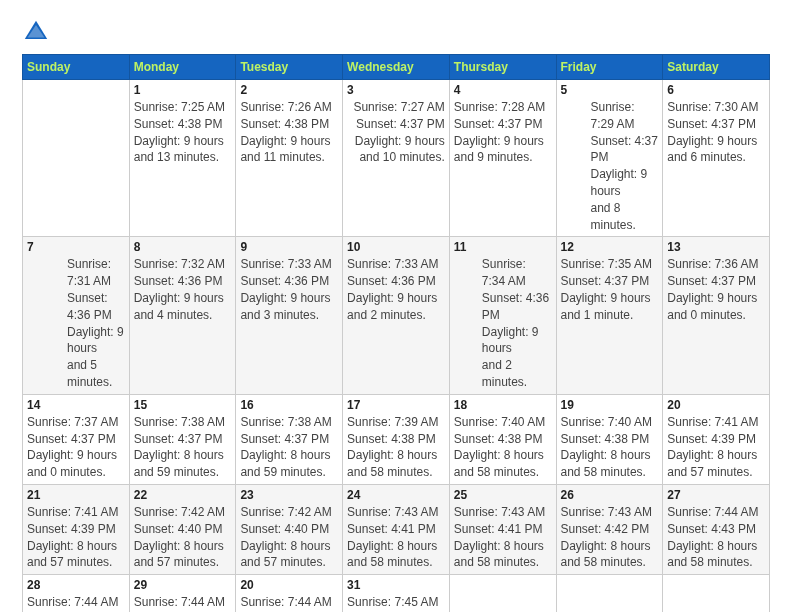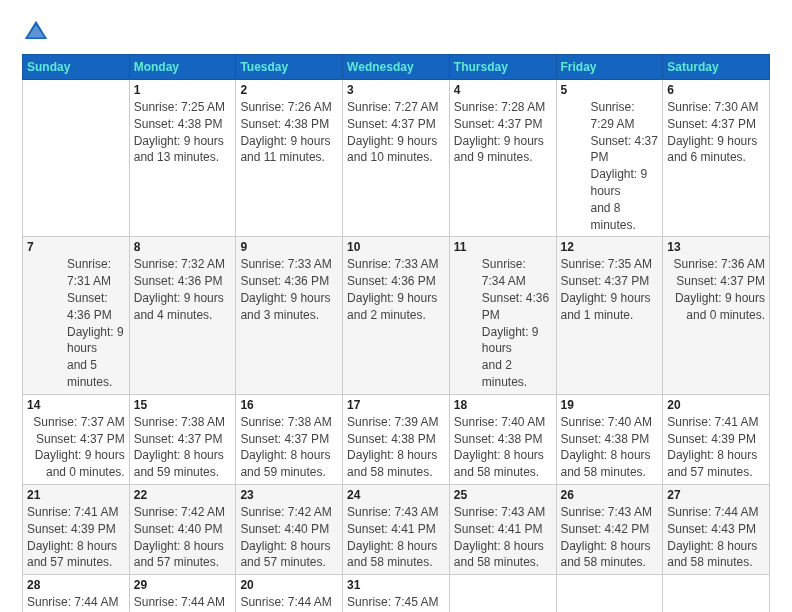--- a/index.html
+++ b/index.html
@@ -55,21 +55,21 @@
     }
     .calendar {
       flex: 1;
       border: 1px solid #ccc;
       border-collapse: collapse;
       width: 100%;
       table-layout: fixed;
     }
     .calendar th {
       background: #1565C0;
-      color: #5eead4;
+      color: #bef264;
       font-size: 12px;
       font-weight: bold;
       padding: 5px 4px;
       border: 1px solid #1255a0;
       text-align: left;
     }
     .calendar td {
       border: 1px solid #ccc;
       vertical-align: top;
       padding: 3px 4px;
@@ -139,21 +139,21 @@
           </td>
           <td>
             <span class="day-num">2</span>
             <div class="day-info" style="white-space: pre-line;">Sunrise: 7:26 AM
 Sunset: 4:38 PM
 Daylight: 9 hours
 and 11 minutes.</div>
           </td>
           <td>
             <span class="day-num">3</span>
-            <div class="day-info" style="white-space: pre-line;">Sunrise: 7:27 AM
+            <div class="day-info" style="white-space: pre-line; text-align: right;">Sunrise: 7:27 AM
 Sunset: 4:37 PM
 Daylight: 9 hours
 and 10 minutes.</div>
           </td>
           <td>
             <span class="day-num">4</span>
             <div class="day-info" style="white-space: pre-line;">Sunrise: 7:28 AM
 Sunset: 4:37 PM
 Daylight: 9 hours
 and 9 minutes.</div>
@@ -211,30 +211,30 @@
           </td>
           <td>
             <span class="day-num">12</span>
             <div class="day-info" style="white-space: pre-line;">Sunrise: 7:35 AM
 Sunset: 4:37 PM
 Daylight: 9 hours
 and 1 minute.</div>
           </td>
           <td>
             <span class="day-num">13</span>
-            <div class="day-info" style="white-space: pre-line; text-align: right;">Sunrise: 7:36 AM
+            <div class="day-info" style="white-space: pre-line;">Sunrise: 7:36 AM
 Sunset: 4:37 PM
 Daylight: 9 hours
 and 0 minutes.</div>
           </td>
         </tr>
         <tr>
           <td>
             <span class="day-num">14</span>
-            <div class="day-info" style="white-space: pre-line; text-align: right;">Sunrise: 7:37 AM
+            <div class="day-info" style="white-space: pre-line;">Sunrise: 7:37 AM
 Sunset: 4:37 PM
 Daylight: 9 hours
 and 0 minutes.</div>
           </td>
           <td>
             <span class="day-num">15</span>
             <div class="day-info" style="white-space: pre-line;">Sunrise: 7:38 AM
 Sunset: 4:37 PM
 Daylight: 8 hours
 and 59 minutes.</div>

